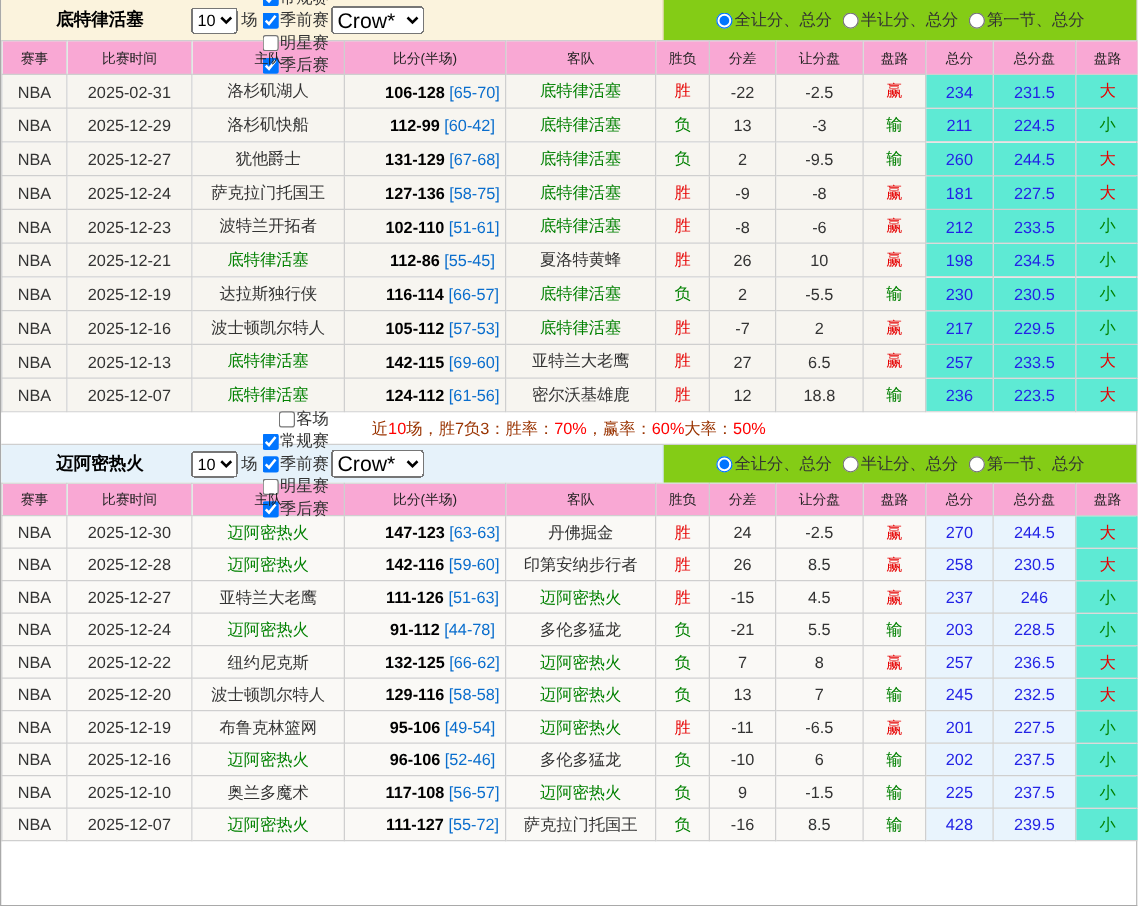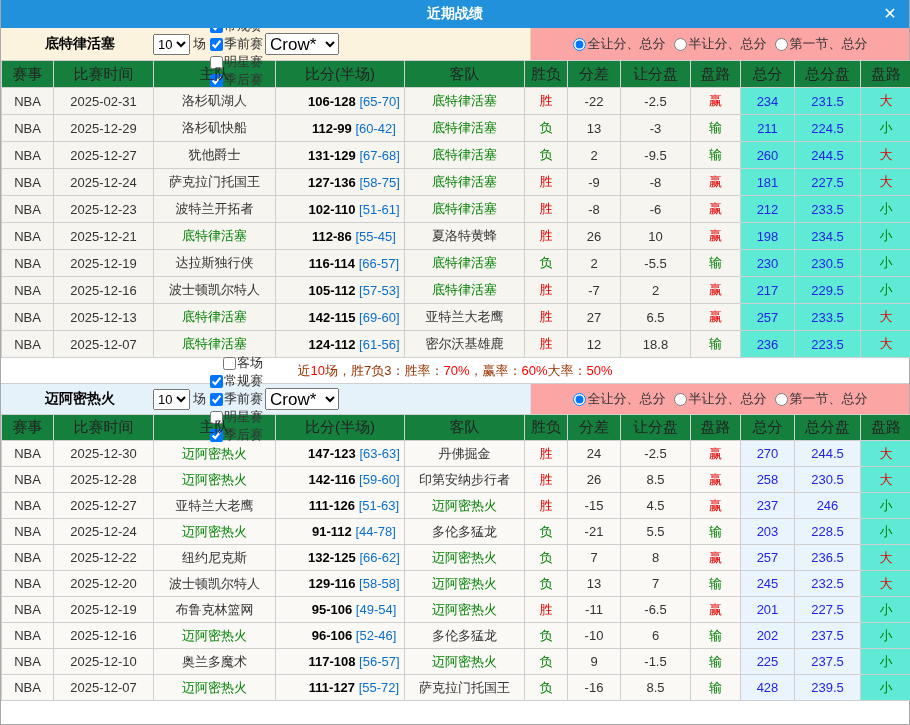--- a/index.html
+++ b/index.html
@@ -27,38 +27,38 @@
   .filter-row { display:flex; align-items:stretch; background:#fbf3dd; }
   .filter-row.h-home { height:32px; }
   .filter-row.h-away { height:30px; }
   .filter-left {
     width:530px; display:flex; align-items:center;
     border-right:1px solid #e3d7b4; padding-left:44px;
   }
   .filter-left.away-bg { background:#e6f2fa; border-right-color:#cfe3ef; }
   .filter-right {
     flex:1; display:flex; align-items:center; justify-content:center;
-    background:#fca5a5;
+    background:#84cc16;
   }
   .team-name { font-weight:bold; font-size:14px; color:#000; margin-right:38px; white-space:nowrap; }
   .count-select { margin-right:3px; font-size:13px; height:21px; }
   .bookmaker-select { margin-left:2px; font-size:17px; height:22px; width:74px; }
   .filters-box { display:flex; align-items:flex-end; white-space:nowrap;flex-direction:column; }
   .filters-box label { display:inline-flex; align-items:center; font-size:13px; color:#333; }
   .filters-box input { margin:0 1px 0 4px; }
   .games-unit { margin-right:0; }
   .radios-box { display:flex; align-items:center; white-space:nowrap; }
   .radios-box label { display:inline-flex; align-items:center; font-size:13px; color:#333; margin:0 4px; }
   .radios-box input { margin:0 2px 0 0; }
 
   
   table { width:910px; border-collapse:collapse; table-layout:fixed; }
   th, td { border:1px solid #cfcfcf; text-align:center; overflow:hidden; white-space:nowrap; }
   th {
-    background:#15803d; color:#222; font-weight:normal; font-size:15px;
+    background:#f9a8d4; color:#222; font-weight:normal; font-size:11px;
     height:27px; padding:0;
   }
   .t2 th { height:26px; }
   td { background:#f7f5f0; font-size:13px; height:27px; padding:0 1px; color:#333; }
   .t2 td { height:26px; background:#faf9f6; }
   td.bg-white { background:#5eead4; }
   td.bg-blue { background:#e9f4fd; }
 
   .team-green { color:#008000; }
   .v-red { color:#e60000; }
@@ -73,24 +73,20 @@
     background:#fff; border-bottom:1px solid #cfcfcf; font-size:13px;
     color:#993300;
   }
   .summary-row .em { color:#ff0000; }
 </style>
 </head>
 <body>
 
 <div class="popup">
 
-  <div class="titlebar">
-    <span>近期战绩</span>
-    <span class="close-btn">✕</span>
-  </div>
 
   <div>
     <div class="filter-row h-home">
       <div class="filter-left">
         <span class="team-name">底特律活塞</span>
         <select class="count-select"><option value="10" selected="">10</option></select>
         <span class="games-unit">场</span>
         <span class="filters-box">
             <label><input type="checkbox" style="">主场</label>
             <label><input type="checkbox" checked="" style="">常规赛</label>

